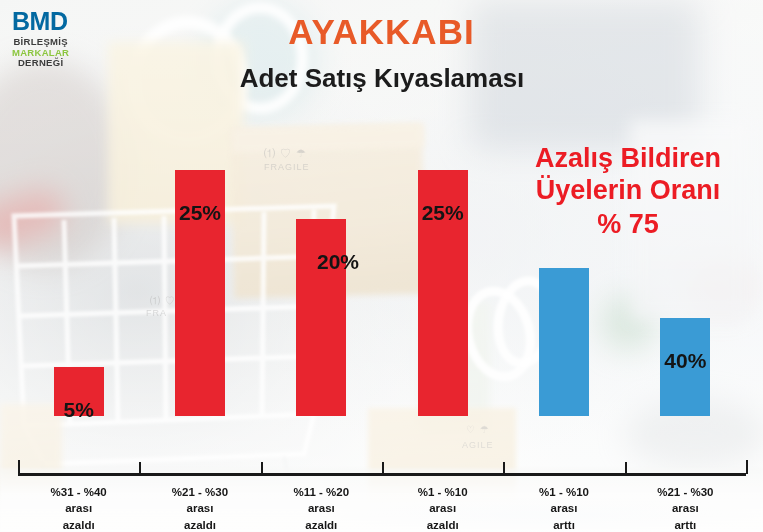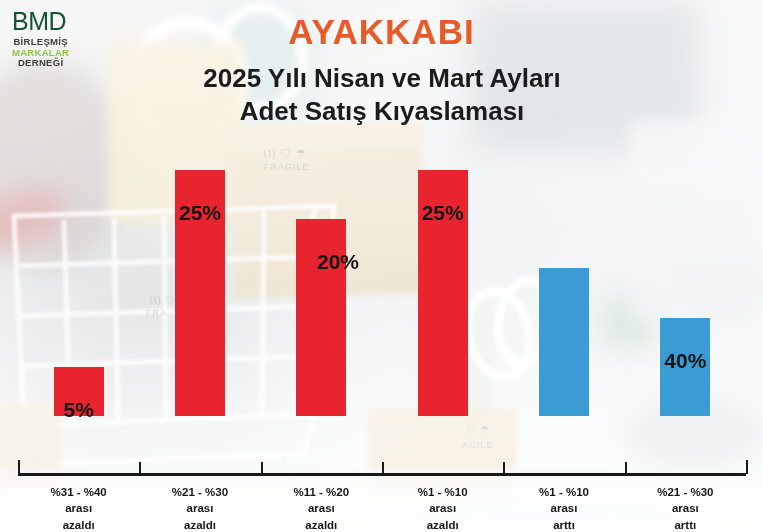--- a/index.html
+++ b/index.html
@@ -104,22 +104,22 @@
 
   
   .bg-wash {
     position: absolute; inset: 0;
     background: linear-gradient(180deg, rgba(255,255,255,0.46) 0%, rgba(255,255,255,0.40) 55%, rgba(255,255,255,0.62) 100%);
   }
 
   
   .logo { position: absolute; left: 12px; top: 9px; }
   .logo-bmd {
-    font-size: 25px; font-weight: normal; letter-spacing: -0.5px;
-    color: #14532d; line-height: 1;
+    font-size: 25px; font-weight: bold; letter-spacing: -0.5px;
+    color: #0369a1; line-height: 1;
   }
   .logo-sub { margin-top: 3px; line-height: 1.12; text-align: center; }
   .logo-sub div { font-size: 9.5px; font-weight: bold; letter-spacing: 0.3px; }
   .ls-1 { color: #3c3c3c; }
   .ls-2 { color: #8cc63f; }
   .ls-3 { color: #3c3c3c; }
 
   
   .title-main {
     position: absolute; left: 0; right: 0; top: 12px;
@@ -250,24 +250,28 @@
     <div class="logo-bmd">BMD</div>
     <div class="logo-sub">
       <div class="ls-1">BİRLEŞMİŞ</div>
       <div class="ls-2">MARKALAR</div>
       <div class="ls-3">DERNEĞİ</div>
     </div>
   </div>
 
   <div class="title-main">AYAKKABI</div>
   <div class="title-sub">
-    <div>2025 Yılı Nisan ve Mart Ayları</div>
     <div>Adet Satış Kıyaslaması</div>
   </div>
 
+  <div class="callout">
+    <div>Azalış Bildiren</div>
+    <div>Üyelerin Oranı</div>
+    <div class="pct">% 75</div>
+  </div>
 
   <div class="chart">
     <div class="bars" id="bars-host">
         <div class="bar" style="left: 53.6667px; width: 50px; height: 49.2px; bottom: 58px; background: rgb(232, 37, 47);"></div>
         <div class="bar-value" style="left: 18.6667px; top: 397.8px;">5%</div>
         <div class="bar" style="left: 175px; width: 50px; height: 246px; bottom: 58px; background: rgb(232, 37, 47);"></div>
         <div class="bar-value" style="left: 140px; top: 201px;">25%</div>
         <div class="bar" style="left: 296.333px; width: 50px; height: 196.8px; bottom: 58px; background: rgb(232, 37, 47);"></div>
         <div class="bar-value" style="left: 278px; top: 250.2px;">20%</div>
         <div class="bar" style="left: 417.667px; width: 50px; height: 246px; bottom: 58px; background: rgb(232, 37, 47);"></div>

